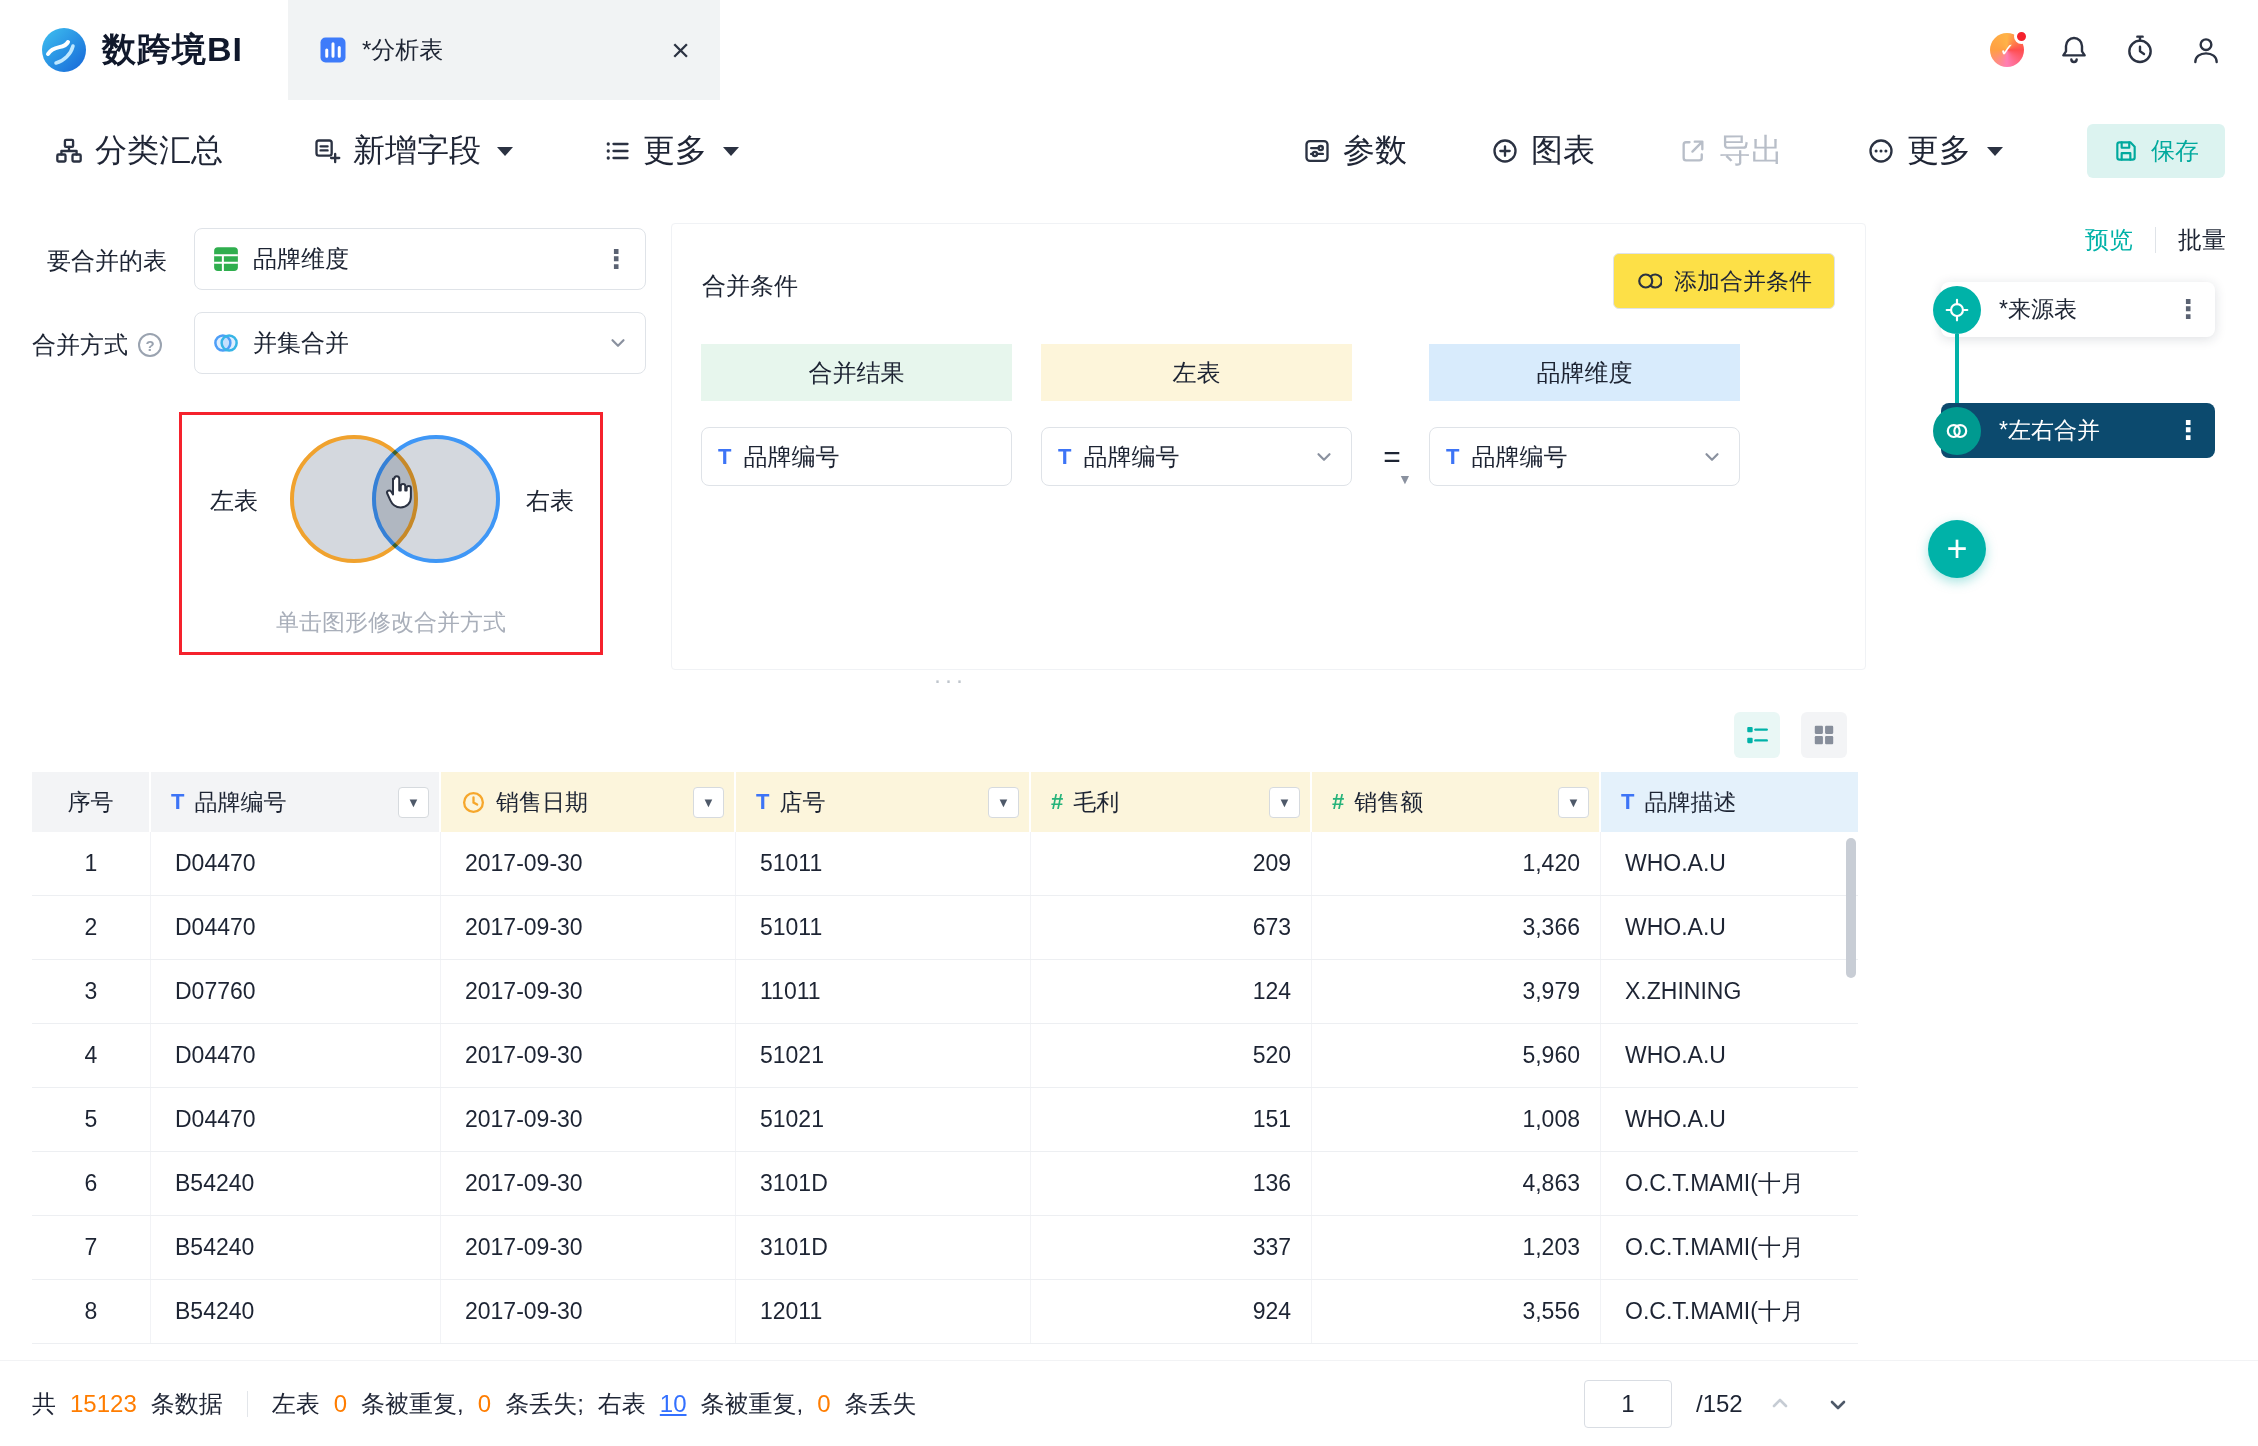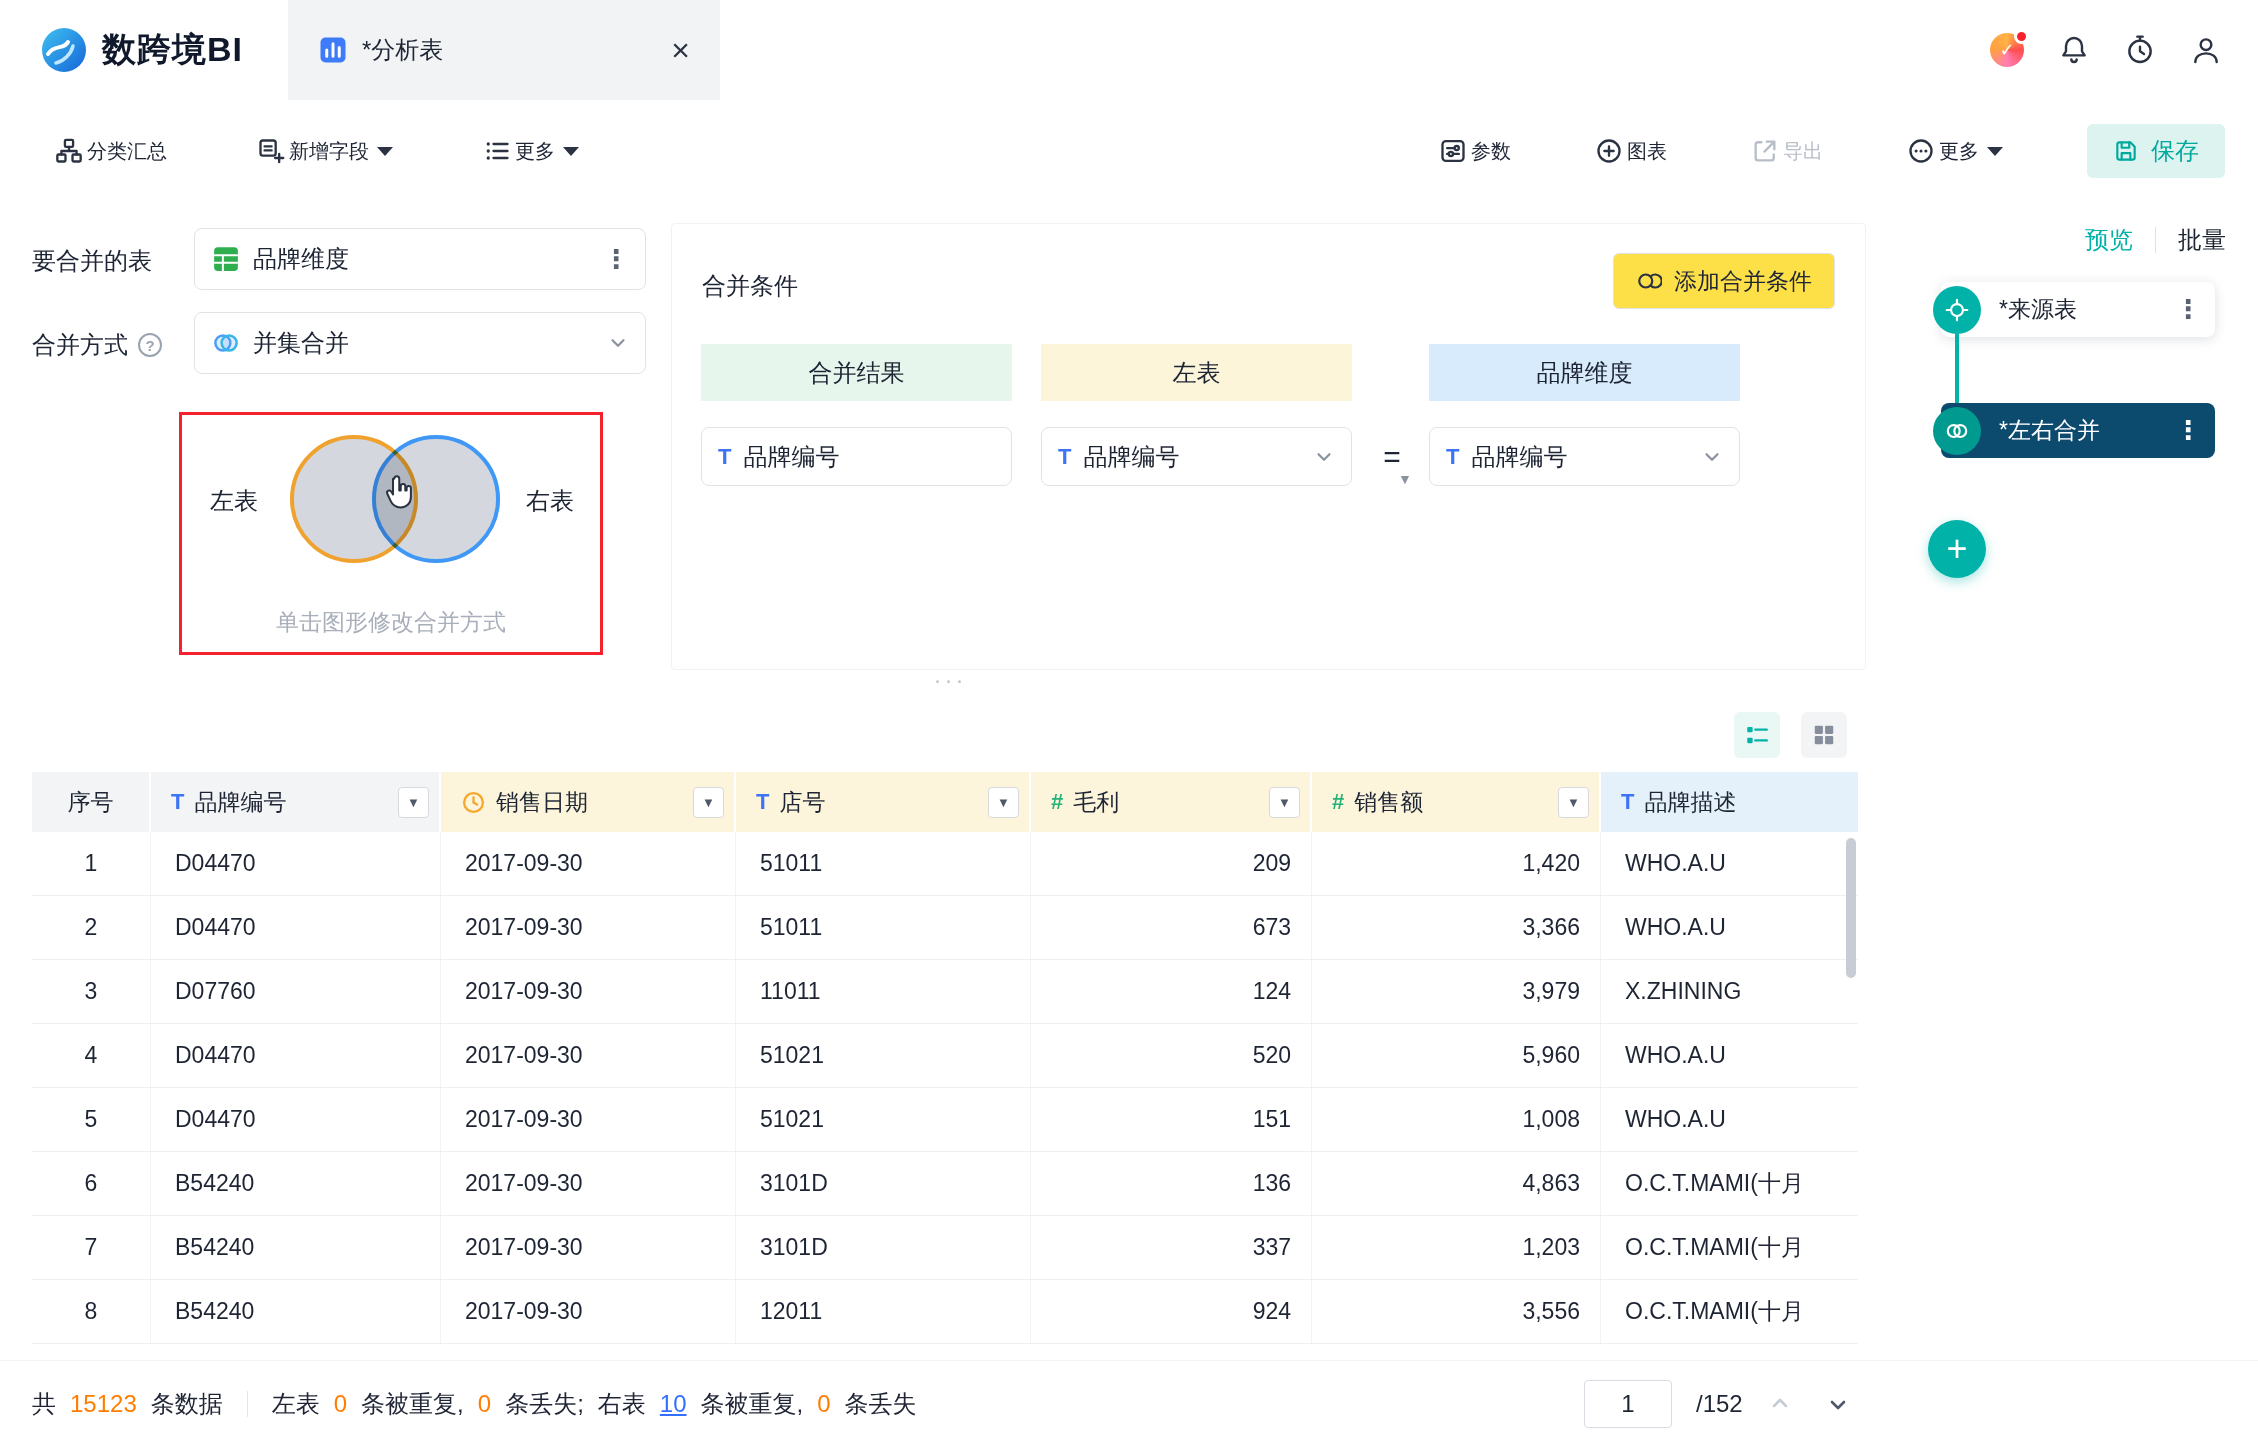--- a/index.html
+++ b/index.html
@@ -18,21 +18,21 @@
   .badge{position:relative;width:34px;height:34px;border-radius:50%;
     background:conic-gradient(#ffb347,#ff4d4f,#ff7eb3,#ff9f43,#ffb347);
     display:flex;align-items:center;justify-content:center;color:#fff;font-size:18px;font-weight:700;cursor:pointer}
   .badge-dot{position:absolute;top:-4px;right:-5px;width:15px;height:15px;border-radius:50%;background:#f5222d;border:3px solid #fff}
   .top-ic{display:flex;align-items:center;justify-content:center;cursor:pointer}
 
   
   .toolbar{position:absolute;left:0;top:100px;right:0;height:102px;background:#fff}
   .tb-left{position:absolute;left:55px;top:0;height:102px;display:flex;align-items:center;gap:90px}
   .tb-right{position:absolute;right:33px;top:0;height:102px;display:flex;align-items:center;gap:84px}
-  .tb-item{display:flex;align-items:center;gap:4px;font-size:20px;color:#1f2535;cursor:pointer;white-space:nowrap}
+  .tb-item{display:flex;align-items:center;gap:12px;font-size:32px;color:#1f2535;cursor:pointer;white-space:nowrap}
   .tb-item.disabled{color:#b8bec8}
   .caret{width:0;height:0;border-left:8px solid transparent;border-right:8px solid transparent;border-top:9px solid #2b3242;margin-left:4px}
   .save-btn{display:flex;align-items:center;gap:12px;background:#dcf3f0;color:#00a99d;font-size:24px;padding:0 26px;height:54px;border-radius:6px;cursor:pointer}
 
   
   .cfg-label{position:absolute;font-size:24px;color:#1d2433;display:flex;align-items:center;gap:10px}
   .help{display:inline-flex;width:24px;height:24px;border-radius:50%;border:2px solid #9aa3b0;color:#9aa3b0;
     font-size:15px;align-items:center;justify-content:center;font-weight:700;cursor:pointer}
   .sel{position:absolute;display:flex;align-items:center;background:#fff;border:1px solid #dfe3e8;border-radius:8px;
     padding:0 16px;gap:12px;cursor:pointer}
@@ -240,21 +240,21 @@
       <span class="save-btn">
         <svg width="26" height="26" viewBox="0 0 24 24" fill="none" stroke="#00a99d" stroke-width="2" stroke-linecap="round" stroke-linejoin="round">
           <path d="M4 6a2 2 0 0 1 2-2h10l4 4v10a2 2 0 0 1-2 2H6a2 2 0 0 1-2-2z"></path>
             <path d="M8 4v5h7V4M8 20v-6h8v6"></path>
         </svg>
         <span>保存</span>
       </span>
     </div>
   </div>
 
-  <div class="cfg-label" style="left:32px;top:245px">
+  <div class="cfg-label" style="left:47px;top:245px">
     <span>要合并的表</span>
   </div>
   <div class="sel" style="left:194px;top:228px;width:452px;height:62px">
     <svg width="30" height="30" viewBox="0 0 24 24">
       <rect x="2.5" y="2.5" width="19" height="19" rx="3" fill="#2fae4e"></rect>
       <path d="M2.5 9h19M2.5 15h19M9.5 9v12.5" stroke="#fff" stroke-width="1.6" fill="none"></path>
     </svg>
     <span class="sel-text">品牌维度</span>
     <span class="spacer"></span>
     <span class="vdots">⋮</span>

